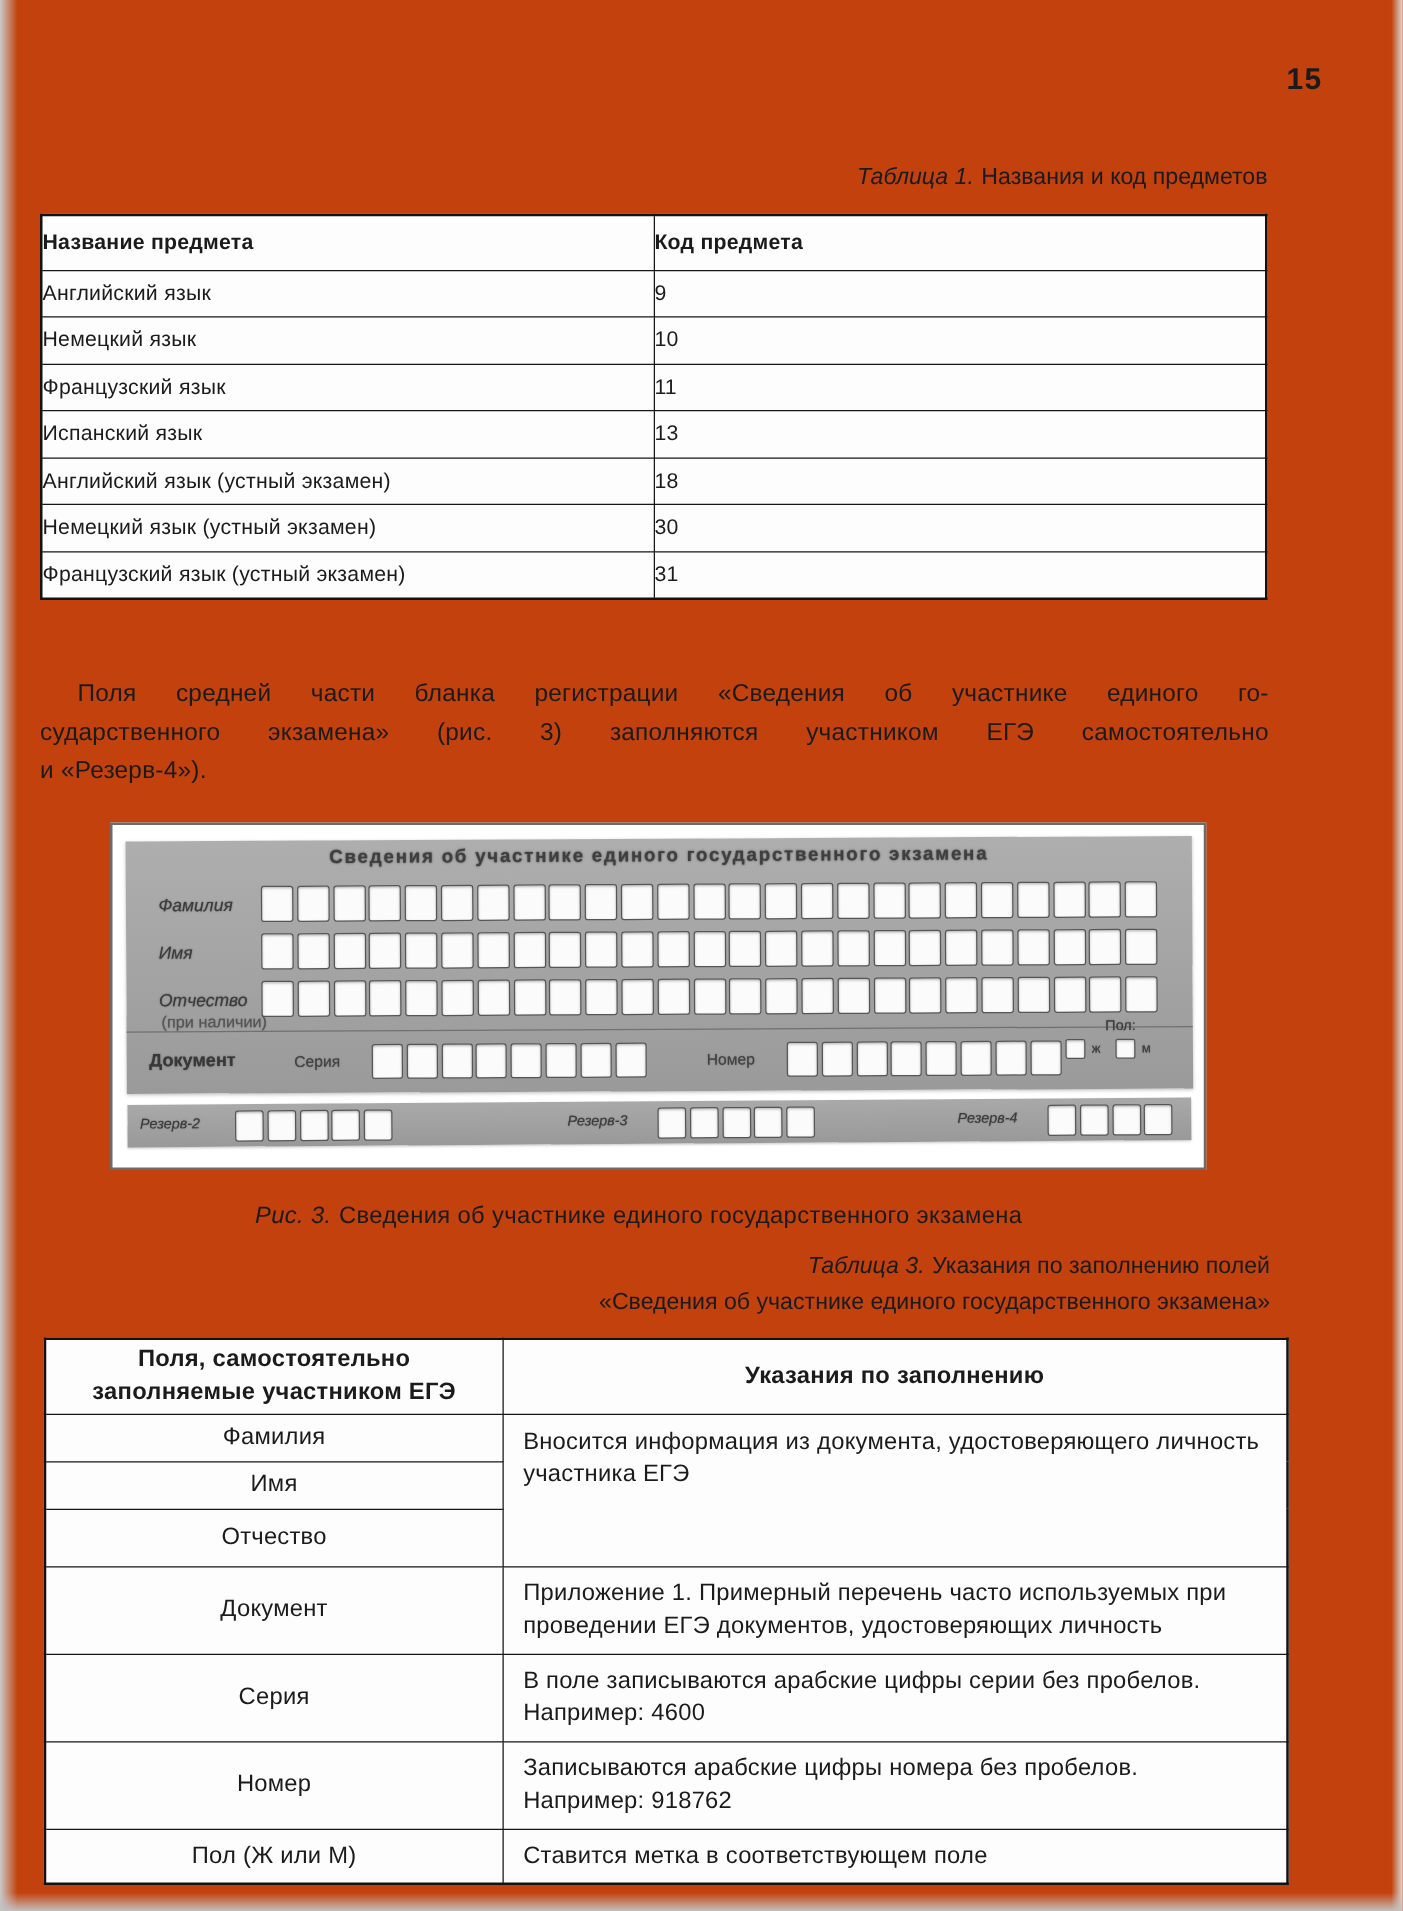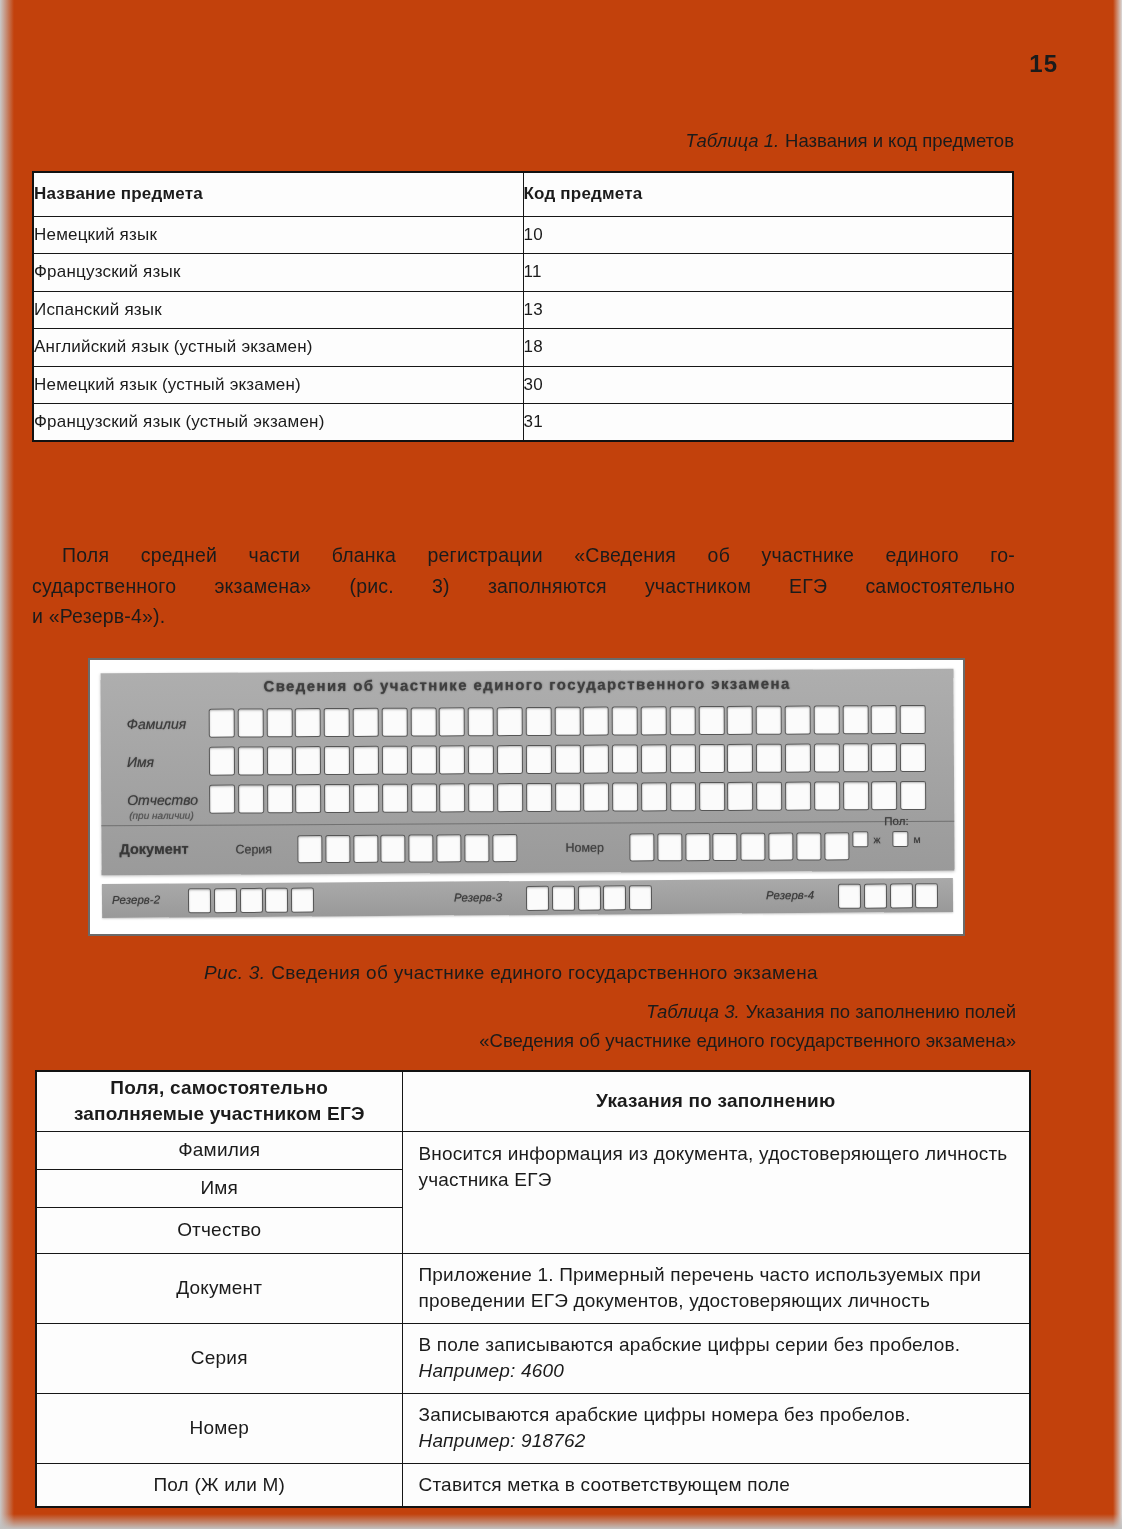--- a/index.html
+++ b/index.html
@@ -33,21 +33,21 @@
   
   .figure-frame { position:absolute; top:658px; left:88px; width:877px; height:278px; border:2px solid #6b6b6b; background:#fff; }
   .form-scan { position:absolute; top:11px; left:11px; width:853px; height:202px; background:linear-gradient(180deg,#aeaeae,#9a9a9a); transform:rotate(-0.3deg); box-shadow:0 1px 3px rgba(0,0,0,.25); }
   .form-header { position:absolute; top:5px; left:0; width:100%; text-align:center; }
   .form-title { font-size:15px; font-weight:bold; color:#3f3f3f; letter-spacing:1.4px; text-shadow:0 0 1.7px rgba(50,50,50,.9); }
   .form-row { position:absolute; left:0; width:100%; height:30px; }
   .row-lastname   { top:36px; }
   .row-firstname  { top:74px; }
   .row-patronymic { top:112px; }
   .flabel { position:absolute; left:26px; top:7px; font-style:italic; font-size:14px; color:#3c3c3c; text-shadow:0 0 1.2px rgba(60,60,60,.85); }
-  .fnote  { position:absolute; left:28px; top:25px; font-style:italic; font-size:10px; color:#555; text-shadow:0 0 1px rgba(80,80,80,.8); }
+  .fnote  { position:absolute; left:28px; top:25px; font-size:13px; color:#555; text-shadow:0 0 1px rgba(80,80,80,.8); }
   .boxes { position:absolute; display:flex; gap:2.8px; }
   .boxes-name { left:108px; top:0; }
   .cell-box { width:26px; height:29px; background:#fbfbfb; border:1px solid #565656; border-radius:2.5px; box-shadow:inset 0 1px 2px rgba(0,0,0,.28); flex:0 0 auto; }
   .doc-box { width:25px; height:28px; }
   .res-box { width:23px; height:25px; }
   .doc-sep { position:absolute; top:152px; left:0; width:100%; height:1px; background:rgba(75,75,75,.55); }
   .row-doc { position:absolute; top:158px; left:0; width:100%; height:38px; }
   .doc-label    { position:absolute; left:18px;  top:10px; font-size:14.5px; font-weight:bold; color:#383838; text-shadow:0 0 1.2px rgba(60,60,60,.85); }
   .series-label { position:absolute; left:134px; top:12px; font-size:12.5px; color:#424242; text-shadow:0 0 1px rgba(70,70,70,.85); }
   .series-boxes { left:196px; top:5px; }
@@ -74,21 +74,21 @@
   .t3 td.field { text-align:center; }
   .t3 td.instr { padding:8px 16px; line-height:26.5px; vertical-align:middle; text-align:left; }
   .t3 td.instr.top { vertical-align:top; padding-top:9px; }
   tr.h-fam .field { height:38px; }
   tr.h-im  .field { height:38px; }
   tr.h-ot  .field { height:46px; }
   tr.h-doc .field { height:67px; }
   tr.h-ser .field { height:64px; }
   tr.h-nom .field { height:64px; }
   tr.h-pol .field { height:44px; }
-  .example { font-style:italic; }
+  .example { }
 </style>
 </head>
 <body>
 
 <div class="page">
   <div class="edge-left"></div>
   <div class="edge-right"></div>
   <div class="edge-bottom"></div>
 
   <div class="page-number">15</div>
@@ -102,20 +102,24 @@
         <col style="width:50%">
         <col style="width:50%">
       </colgroup>
     <thead>
       <tr>
         <th>Название предмета</th>
         <th>Код предмета</th>
       </tr>
     </thead>
     <tbody>
+      <tr>
+          <td>Английский язык</td>
+          <td>9</td>
+        </tr>
       <tr>
           <td>Немецкий язык</td>
           <td>10</td>
         </tr>
       <tr>
           <td>Французский язык</td>
           <td>11</td>
         </tr>
       <tr>
           <td>Испанский язык</td>

